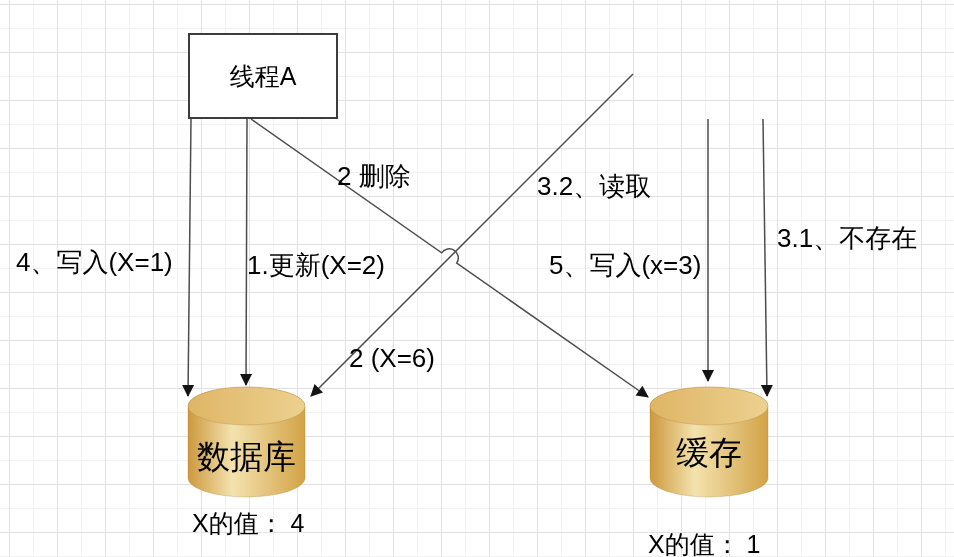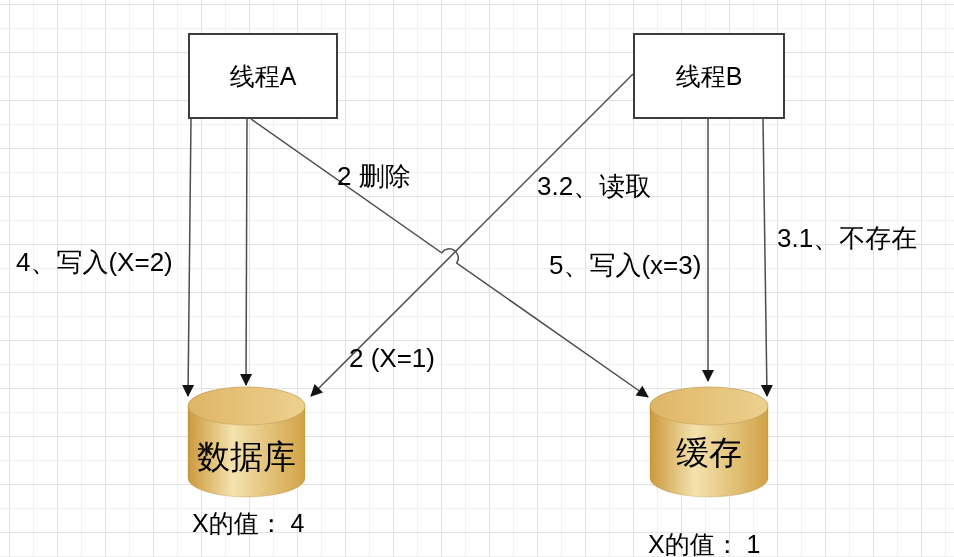--- a/index.html
+++ b/index.html
@@ -87,30 +87,28 @@
 
     <g>
       <path d="M 650 406 L 650 478 A 59 19 0 0 0 768 478 L 768 406 A 59 19 0 0 0 650 406 Z" fill="url(#cylBody)" stroke="rgba(160,118,40,0.35)" stroke-width="0.8"></path>
       <ellipse cx="709" cy="406" rx="59" ry="19" fill="url(#cylTop)" stroke="rgba(160,118,40,0.35)" stroke-width="0.8"></ellipse>
     </g>
   </svg>
 
   <div class="node-box" style="left:172px;top:33px;width:150px;height:86px;margin-left:16px;">
     <span>线程A</span>
   </div>
-  <div class="node-box" style="left:633px;top:33px;width:152px;height:86px;">
-    <span>线程B</span>
-  </div>
 
   <div class="cyl-label" style="left:186px;top:435px;width:121px;">数据库</div>
   <div class="cyl-label" style="left:649px;top:431px;width:120px;">缓存</div>
 
   <div class="value-label" style="left:192px;top:507px;">X的值： 4</div>
   <div class="value-label" style="left:648px;top:507px;margin-top:21px;">X的值： 1</div>
 
-  <div class="edge-label" style="left:16px;top:247px;">4、写入(X=2)</div>
+  <div class="edge-label" style="left:16px;top:247px;">4、写入(X=1)</div>
+  <div class="edge-label" style="left:247px;top:250px;">1.更新(X=2)</div>
   <div class="edge-label" style="left:337px;top:161px;">2 删除</div>
   <div class="edge-label" style="left:537px;top:171px;">3.2、读取</div>
-  <div class="edge-label" style="left:349px;top:343px;">2 (X=1)</div>
+  <div class="edge-label" style="left:349px;top:343px;">2 (X=6)</div>
   <div class="edge-label" style="left:549px;top:250px;">5、写入(x=3)</div>
   <div class="edge-label" style="left:777px;top:223px;">3.1、不存在</div>
 
 </div>
 
 </body></html>

